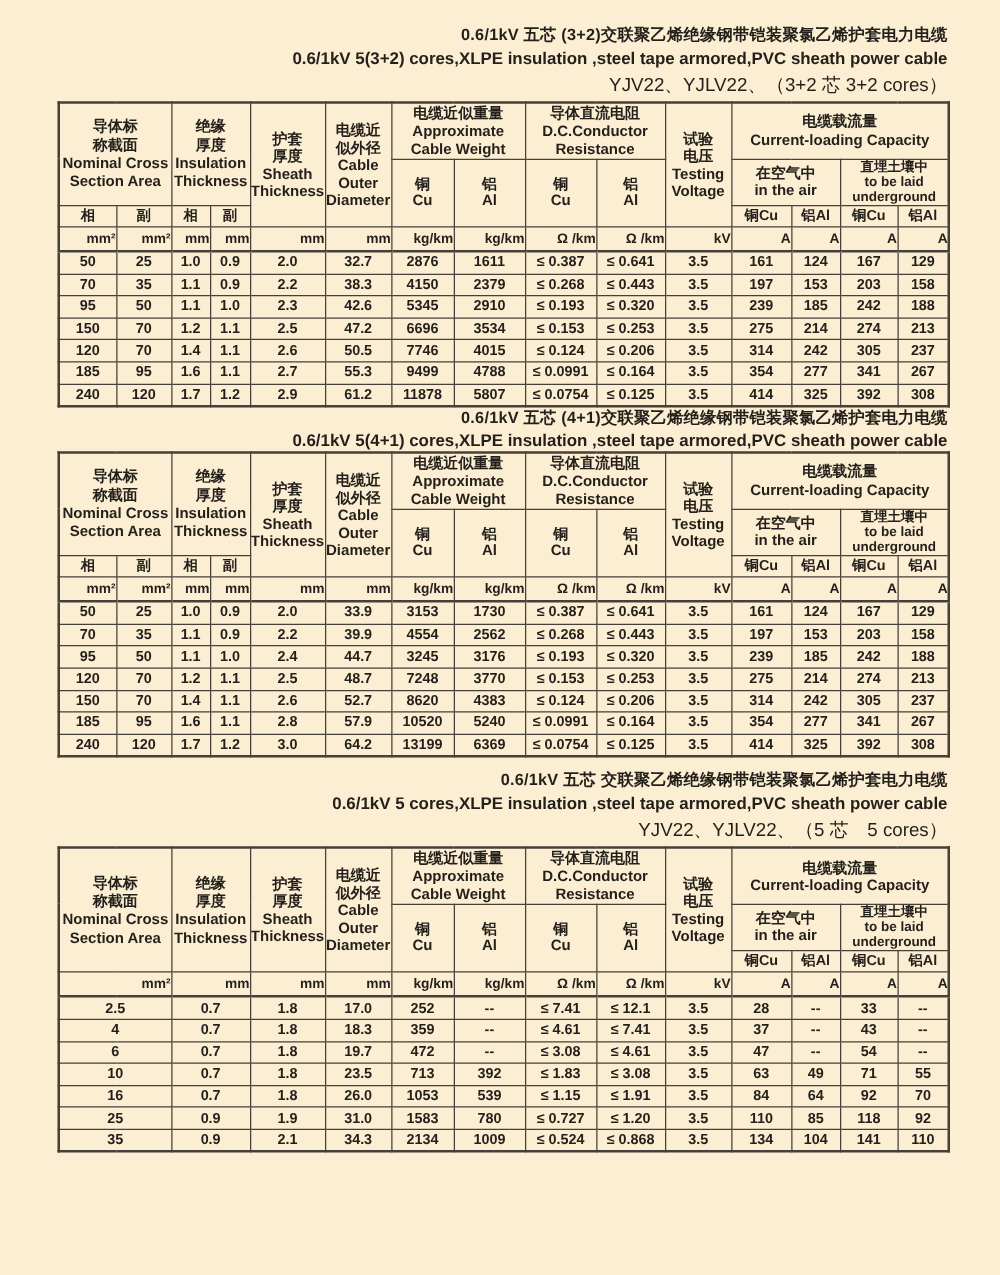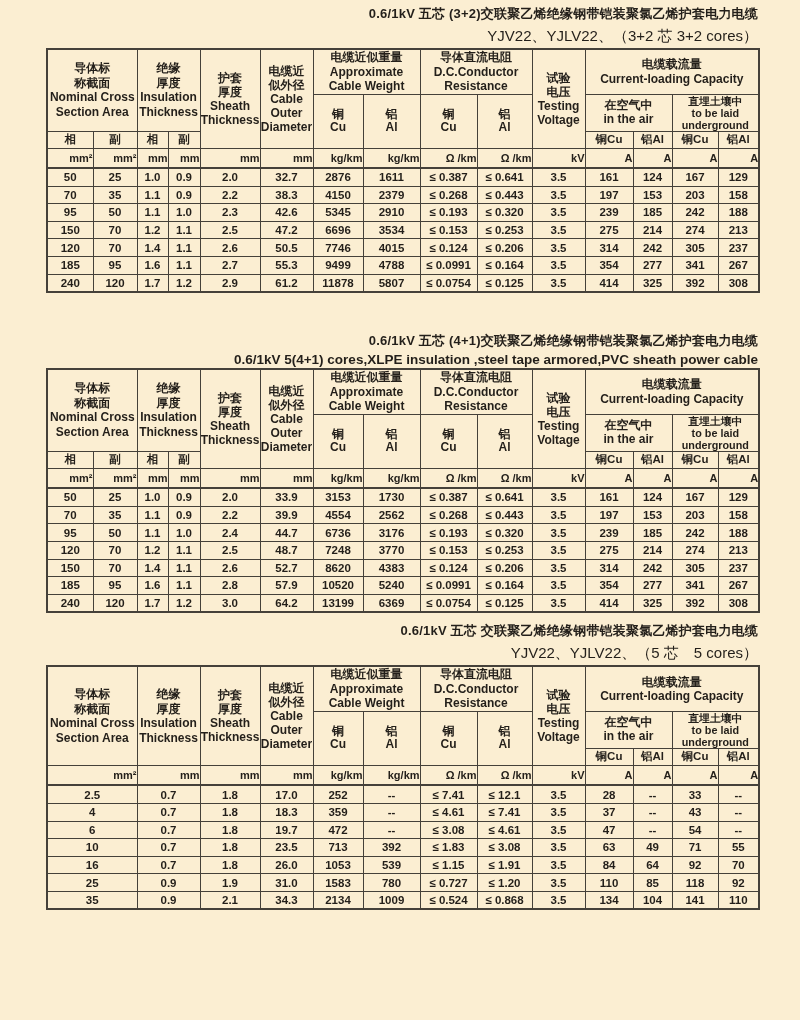--- a/index.html
+++ b/index.html
@@ -3,23 +3,23 @@
 <meta charset="utf-8">
 <style>
   html,body { margin:0; padding:0; }
   body {
     width:800px; height:1020px;
     background:#FBEED2;
     font-family:"Liberation Sans","DejaVu Sans",sans-serif;
     color:#231f1a;
     overflow:hidden;
   }
-  .page { box-sizing:border-box; width:800px; padding:6px 42px 0 46px; }
+  .page { box-sizing:border-box; width:800px; padding:20px 42px 0 46px; }
   .section { }
-  .section + .section { margin-top:40px; }
+  .section + .section { }
   .section.third { margin-top:10px; }
   .t-zh {
     text-align:right; font-weight:bold; font-size:13px; line-height:16px;
     letter-spacing:0.2px;
   }
   .t-en {
     text-align:right; font-weight:bold; font-size:13.5px; line-height:17px;
     margin-top:2px;
   }
   .model {
@@ -48,20 +48,21 @@
   tr.units th { font-size:11px; border-bottom-width:2px;text-align:right; }
   tbody td { font-size:11.5px; height:16.6px; }
 </style>
 </head>
 <body>
 
 <div class="page">
 
   <div class="section">
     <div class="t-zh">0.6/1kV 五芯 (3+2)交联聚乙烯绝缘钢带铠装聚氯乙烯护套电力电缆</div>
+    <div class="t-en">0.6/1kV 5(3+2) cores,XLPE insulation ,steel tape armored,PVC sheath power cable</div>
     <div class="model">YJV22、YJLV22、（3+2 芯 3+2 cores）</div>
     <table class="spec">
       <colgroup>
         <col style="width:46px">
           <col style="width:44px">
           <col style="width:31px">
           <col style="width:32px">
         <col style="width:60px">
           <col style="width:53px">
           <col style="width:50px">
@@ -404,21 +405,21 @@
             <td>203</td>
             <td>158</td>
           </tr>
           <tr>
             <td>95</td>
             <td>50</td>
             <td>1.1</td>
             <td>1.0</td>
             <td>2.4</td>
             <td>44.7</td>
-            <td>6736</td>
+            <td>3245</td>
             <td>3176</td>
             <td>≤ 0.193</td>
             <td>≤ 0.320</td>
             <td>3.5</td>
             <td>239</td>
             <td>185</td>
             <td>242</td>
             <td>188</td>
           </tr>
           <tr>
@@ -488,20 +489,21 @@
             <td>325</td>
             <td>392</td>
             <td>308</td>
           </tr>
         </tbody>
     </table>
   </div>
 
   <div class="section third">
     <div class="t-zh">0.6/1kV 五芯 交联聚乙烯绝缘钢带铠装聚氯乙烯护套电力电缆</div>
+    <div class="t-en">0.6/1kV 5 cores,XLPE insulation ,steel tape armored,PVC sheath power cable</div>
     <div class="model">YJV22、YJLV22、（5 芯　5 cores）</div>
     <table class="spec">
       <colgroup>
         <col style="width:46px">
           <col style="width:44px">
           <col style="width:31px">
           <col style="width:32px">
         <col style="width:60px">
           <col style="width:53px">
           <col style="width:50px">

